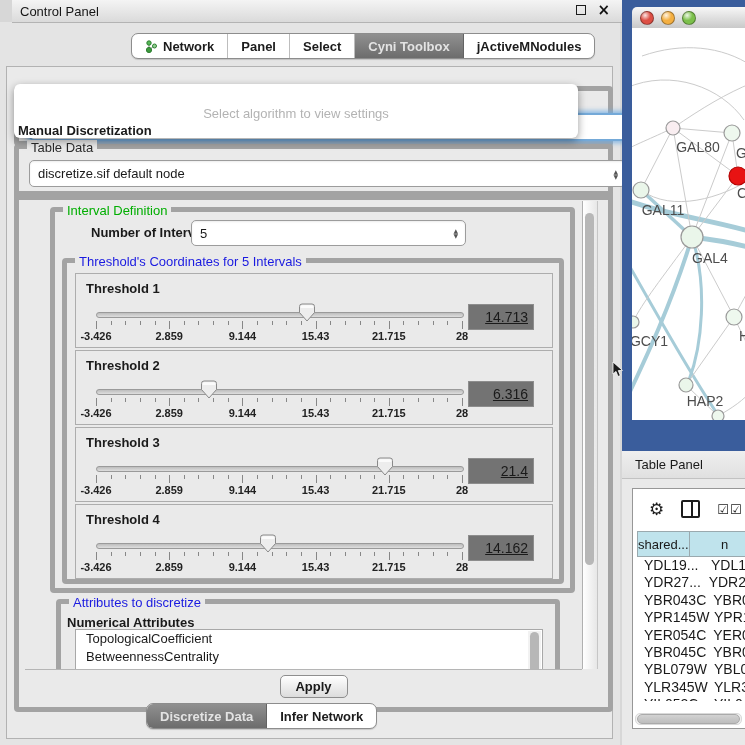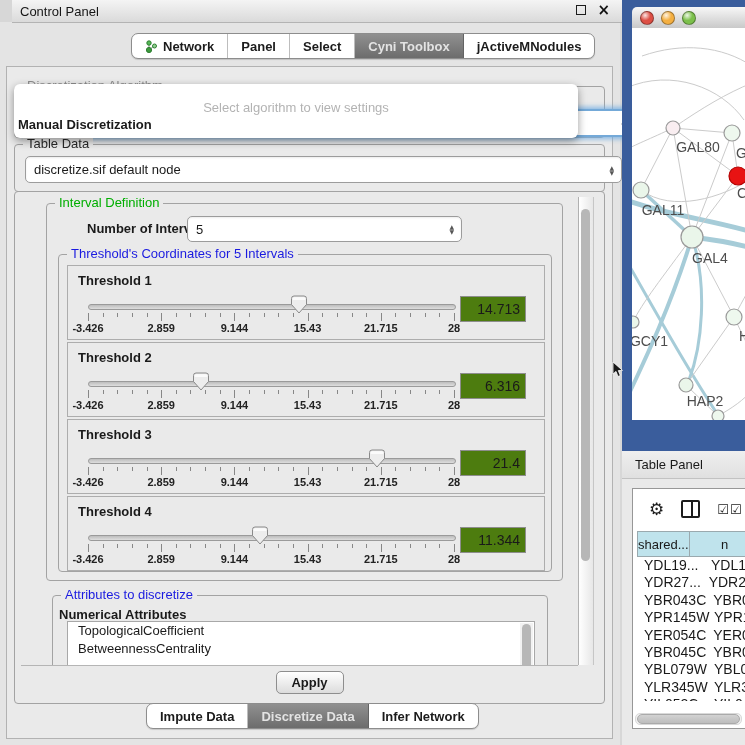--- a/index.html
+++ b/index.html
@@ -18,52 +18,52 @@
   .segTabs{position:absolute;display:flex;height:24px;background:#fff;border:1px solid #8d8d8d;
       border-radius:7px;overflow:hidden;box-shadow:0 1px 1px rgba(0,0,0,.15);}
   .seg{display:flex;align-items:center;gap:5px;padding:0 13px;font-weight:bold;font-size:13px;
       color:#1b1b1b;border-right:1px solid #bdbdbd;white-space:nowrap;}
   .seg:last-child{border-right:none;}
   .seg.active{background:linear-gradient(#909090,#6c6c6c);color:#e3e3e3;border-right-color:#636363;}
   #topTabs{left:85px;top:33px;margin-left:46px;}
   #bottomTabs{left:146px;top:703px;}
   
   #contentPanel{left:6px;top:66px;width:605px;height:671px;background:#eaeaea;border:1px solid #b2b2b2;}
-  .group{position:absolute;border:1px solid #a3a3a3;border-radius:4px;}
+  .group{position:absolute;border:5px solid #a3a3a3;border-radius:4px;}
   .groupLabel{position:absolute;top:-9px;left:8px;background:#eaeaea;padding:0 4px;font-size:13px;line-height:15px;}
   .combo{position:absolute;background:#fff;border:1px solid #9c9c9c;border-radius:5px;
       display:flex;align-items:center;padding:0 22px 0 8px;box-shadow:inset 0 1px 2px rgba(0,0,0,.08);}
   .stepper{position:absolute;right:7px;top:50%;transform:translateY(-50%);display:flex;flex-direction:column;
       align-items:center;font-size:6px;line-height:5px;color:#555;font-family:"DejaVu Sans",sans-serif;}
   
   #algoPopup{left:14px;top:84px;width:564px;height:54px;background:#fff;border-radius:6px;
       box-shadow:0 3px 9px rgba(0,0,0,.4);z-index:60;}
-  #popupHint{text-align:center;color:#b3b3b3;padding-top:16px;height:17px;}
+  #popupHint{text-align:center;color:#b3b3b3;padding-top:22px;height:17px;}
   .popupOpt{height:16px;line-height:16px;padding-left:4px;}
   .popupOpt.bold{font-weight:bold;}
   #algoCombo{left:10px;top:22px;width:576px;height:24px;border:2px solid #74a9d8;
       box-shadow:0 0 5px 2px rgba(110,170,225,.8);}
   
   #viewport{left:6px;top:5px;width:557px;height:468px;overflow:hidden;border-bottom:1px solid #b5b5b5;}
   #vScroll{left:563px;top:5px;width:14px;height:468px;background:linear-gradient(to right,#ffffff,#e7e7e7);
       border-left:1px solid #b0b0b0;border-right:1px solid #c6c6c6;}
   .vThumb{position:absolute;left:2px;width:9px;border-radius:5px;background:#b7b7b7;}
   
   .thrBox{position:absolute;left:8px;width:476px;height:73px;border:1px solid #adadad;background:#eaeaea;}
   .thrTitle{position:absolute;left:10px;top:7px;font-weight:bold;}
   .track{position:absolute;left:20px;top:38px;width:366px;height:4px;border:1px solid #9a9a9a;
       border-radius:3px;background:linear-gradient(#bdbdbd,#dedede);}
   .thumb{position:absolute;top:29px;width:16px;height:19px;}
   .ticks{position:absolute;left:20px;top:47px;width:366px;height:9px;}
   .tick{position:absolute;top:0;width:1px;height:4px;background:#878787;}
   .tick.major{height:8px;}
   .tLabels{position:absolute;left:20px;top:56px;width:366px;height:12px;}
   .tLabel{position:absolute;transform:translateX(-50%);font-size:11px;font-weight:bold;color:#222;}
-  .valBox{position:absolute;right:18px;top:30px;width:54px;height:24px;background:#4d7c0f;border:1px solid #8d8d8d;
-      font-size:14px;text-align:right;line-height:24px;padding:0 5px;}
+  .valBox{position:absolute;right:18px;top:30px;width:54px;height:24px;background:#737373;border:1px solid #8d8d8d;
+      font-size:14px;text-align:right;line-height:24px;padding:0 5px;text-decoration:underline;}
   
   #attrList{position:absolute;left:14px;top:25px;width:466px;height:120px;background:#fff;border:1px solid #a8a8a8;}
   .attrItem{padding-left:10px;height:17.5px;line-height:17.5px;}
   #attrScroll{position:absolute;right:1px;top:1px;bottom:1px;width:13px;background:#f2f2f2;}
   
   #applyBtn{position:absolute;left:50%;transform:translateX(-50%);top:479px;width:66px;height:21px;
       background:linear-gradient(#ffffff,#dcdcdc);border:1px solid #8e8e8e;border-radius:5px;
       text-align:center;line-height:21px;font-weight:600;}
   
   #netWindow{left:622px;top:0;width:123px;height:451px;background:#3a5d9c;}
@@ -338,21 +338,21 @@
               <span class="tLabel" style="left: 20%;">2.859</span>
               <span class="tLabel" style="left: 40%;">9.144</span>
               <span class="tLabel" style="left: 60%;">15.43</span>
               <span class="tLabel" style="left: 80%;">21.715</span>
               <span class="tLabel" style="left: 100%;">28</span>
             </div>
             <div class="thumb" style="left: 184.017px;"><svg width="16" height="19" viewBox="0 0 16 19">
                 <path d="M3 1 h10 a2.5 2.5 0 0 1 2.5 2.5 v6 L8 18 L0.5 9.5 v-6 A2.5 2.5 0 0 1 3 1 Z" fill="#ededed" stroke="#8a8a8a"></path>
                 <path d="M3.5 2.2 h9 a1.8 1.8 0 0 1 1.8 1.8 v1 h-12.6 v-1 a1.8 1.8 0 0 1 1.8-1.8 Z" fill="#fbfbfb" stroke="none"></path>
               </svg></div>
-            <div class="valBox">11.344</div>
+            <div class="valBox">14.162</div>
           </div>
         </div>
 
       <div class="group" style="left:31px;top:398px;width:494px;height:160px;">
         <span class="groupLabel" style="color:#1a1ae0;">Attributes to discretize</span>
         <span class="abs" style="left:6px;top:11px;font-weight:bold;">Numerical Attributes</span>
         <div id="attrList">
 
             <div class="attrItem">TopologicalCoefficient</div>
             <div class="attrItem">BetweennessCentrality</div>
@@ -365,23 +365,20 @@
 
     <div class="abs" id="vScroll">
       <div class="vThumb" style="top:12px;height:352px;"></div>
     </div>
 
     <div id="applyBtn">Apply</div>
   </div>
 </div>
 
 <div class="segTabs" id="bottomTabs">
-    <span class="seg">
-      <span>Impute Data</span>
-    </span>
     <span class="seg active">
       <span>Discretize Data</span>
     </span>
     <span class="seg">
       <span>Infer Network</span>
     </span>
   </div>
 
 <div class="abs" id="netWindow">
   <div id="netTitlebar">

